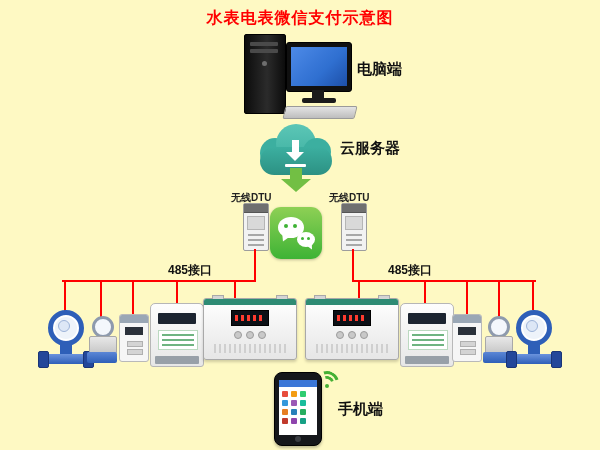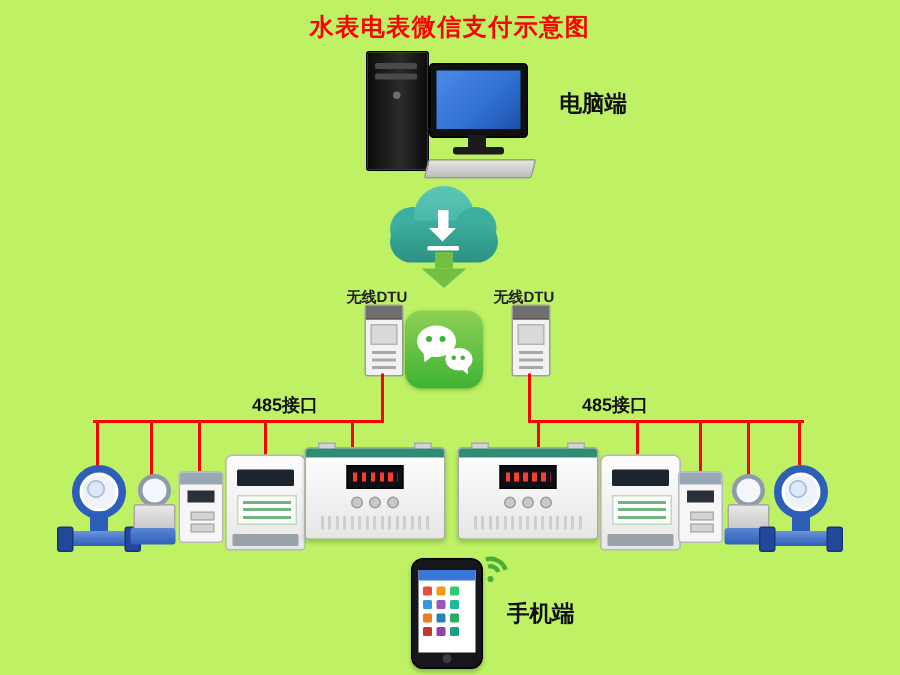--- a/index.html
+++ b/index.html
@@ -1,16 +1,16 @@
 <!DOCTYPE html>
 <html style="--accent-red: #ff0000; --wechat-green: #3eb335; --cloud-teal: #3cafa0; --arrow-green: #72bf44; --screen-blue: #2f6fd0; --meter-blue: #2e5fb8; --wifi-green: #45b035;"><head>
 <meta charset="utf-8">
 <style>
   html,body{margin:0;padding:0;background:#fff;font-family:"Liberation Sans",sans-serif;}
-  .canvas{position:relative;width:600px;height:450px;background:#bef264;overflow:hidden;}
+  .canvas{position:relative;width:600px;height:450px;background:#fef9c3;overflow:hidden;}
   .title{position:absolute;left:0;top:8px;width:100%;text-align:center;
          font-size:16px;font-weight:bold;color:var(--accent-red,#f00);letter-spacing:1px;}
   .lbl{position:absolute;font-weight:bold;color:#111;}
   .lbl.big{font-size:15px;}
   .lbl.mid{font-size:12px;}
   .lbl.sm{font-size:10px;font-weight:bold;color:#222;}
 
   
   .rl{position:absolute;background:var(--accent-red,#f00);}
 
@@ -151,31 +151,32 @@
         <div class="drive d2"></div>
         <div class="pwr"></div>
     </div>
     <div class="monitor">
         <div class="screen"></div>
       </div>
     <div class="stand"></div>
       <div class="base"></div>
     <div class="keyboard"></div>
   </div>
-  <div class="lbl big" style="left:357px;top:60px;margin-left:16px;">电脑端</div>
+  <div class="lbl big" style="left:357px;top:60px;">电脑端</div>
 
   <div class="cloud">
     <span class="p p1"></span>
       <span class="p p2"></span>
       <span class="p p3"></span>
       <span class="p pbase"></span>
     <span class="dl-shaft"></span>
       <span class="dl-head"></span>
       <span class="dl-tray"></span>
   </div>
+  <div class="lbl big" style="left:340px;top:139px;">云服务器</div>
 
   <div class="down-arrow">
     <span class="shaft"></span>
       <span class="head"></span>
   </div>
 
   <div class="lbl sm" style="left:231px;top:191px;">无线DTU</div>
   <div class="dtu" style="left:243px;top:203px;">
     <div class="top"></div>
       <div class="band"></div>

